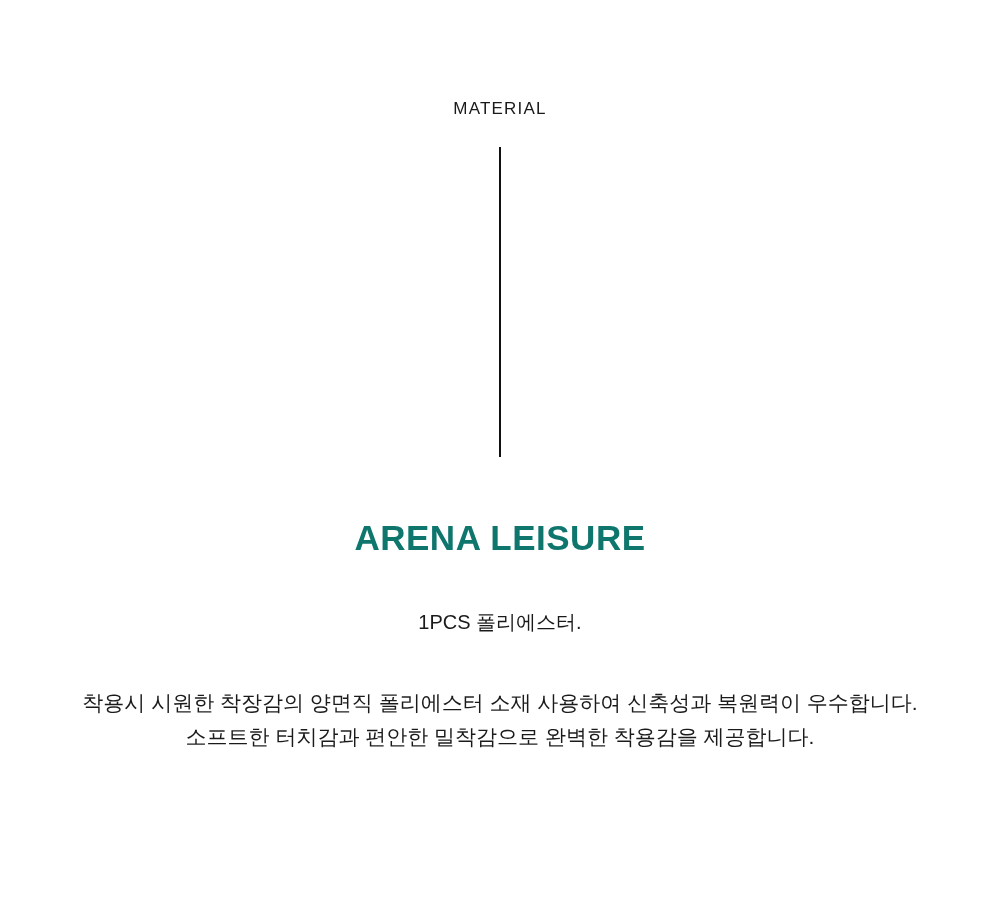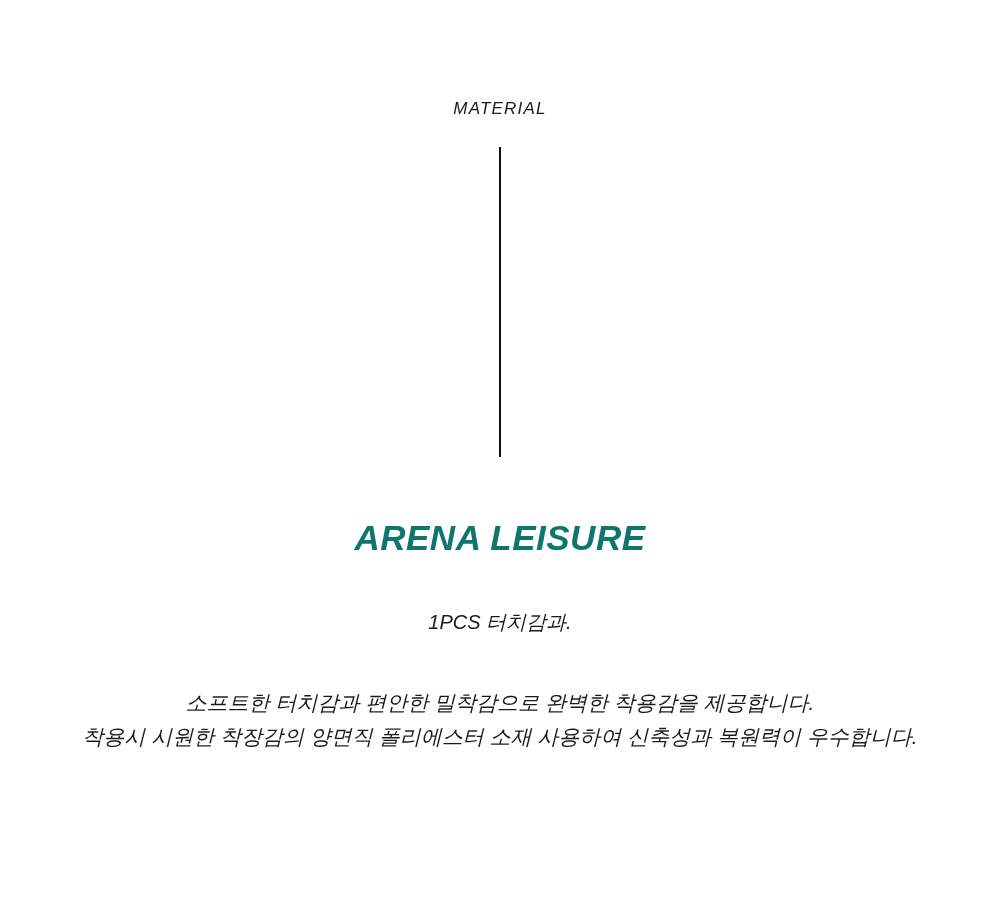--- a/index.html
+++ b/index.html
@@ -16,21 +16,20 @@
   }
 
   .page {
     position: relative;
     width: 1000px;
     height: 900px;
     box-sizing: border-box;
     display: flex;
     flex-direction: column;
     align-items: center;
-    font-style: italic;
   }
 
   .section-label {
     margin-top: 100px;
     font-size: 17px;
     letter-spacing: 1.2px;
     font-weight: 400;
     color: #1a1a1a;
     text-align: center;
     line-height: 1;
@@ -80,20 +79,20 @@
 <body>
 
 <div class="page">
 
   <div class="section-label">MATERIAL</div>
 
   <div class="divider-vertical"></div>
 
   <div class="brand-title">ARENA LEISURE</div>
 
-  <div class="subline">1PCS 터치감과.</div>
+  <div class="subline">1PCS 폴리에스터.</div>
 
   <div class="desc-block">
+    <div class="desc-line">착용시 시원한 착장감의 양면직 폴리에스터 소재 사용하여 신축성과 복원력이 우수합니다.</div>
     <div class="desc-line">소프트한 터치감과 편안한 밀착감으로 완벽한 착용감을 제공합니다.</div>
-    <div class="desc-line">착용시 시원한 착장감의 양면직 폴리에스터 소재 사용하여 신축성과 복원력이 우수합니다.</div>
   </div>
 
 </div>
 
 </body></html>

